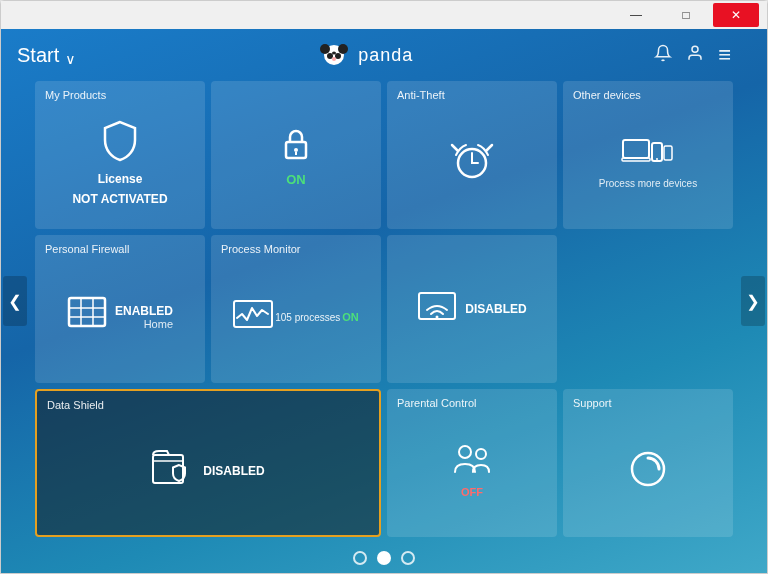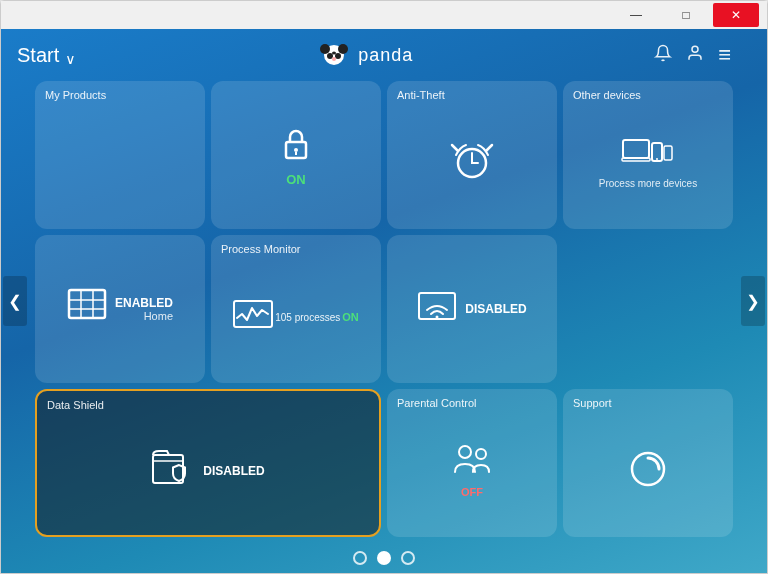--- a/index.html
+++ b/index.html
@@ -138,21 +138,21 @@
       flex: 1;
       padding: 4px 34px 8px 34px;
       display: grid;
       grid-template-columns: repeat(4, 1fr);
       grid-template-rows: repeat(3, 1fr);
       gap: 6px;
     }
 
     .tile {
       background: rgba(255,255,255,0.13);
-      border-radius: 12px;
+      border-radius: 4px;
       padding: 8px 10px;
       display: flex;
       flex-direction: column;
       position: relative;
       cursor: pointer;
       transition: background 0.15s;
     }
 
     .tile.selected {
       background: rgba(20,20,20,0.5);
@@ -322,20 +322,29 @@
           </svg>
         </span>
         <span class="header-icon" style="font-size:22px;color:white;">≡</span>
       </div>
     </div>
 
     <div class="grid-area">
 
       <div class="tile tile-my-products">
         <div class="tile-title">My Products</div>
+        <div class="tile-content">
+          <span>
+            <svg width="38" height="42" viewBox="0 0 38 42" fill="none">
+              <path d="M19 2L4 8v12c0 10 6.5 17.5 15 20 8.5-2.5 15-10 15-20V8L19 2z" fill="none" stroke="white" stroke-width="2.5"></path>
+            </svg>
+          </span>
+          <div class="license-text">License</div>
+          <div class="license-text">NOT ACTIVATED</div>
+        </div>
       </div>
 
       <div class="tile">
         <div class="tile-content" style="flex-direction:column;gap:4px;">
           <span>
             <svg width="36" height="40" viewBox="0 0 36 40" fill="none">
               <rect x="8" y="18" width="20" height="16" rx="2" fill="none" stroke="white" stroke-width="2.5"></rect>
               <path d="M12 18v-5a6 6 0 0 1 12 0v5" stroke="white" stroke-width="2.5" fill="none"></path>
               <circle cx="18" cy="26" r="2" fill="white"></circle>
               <line x1="18" y1="28" x2="18" y2="31" stroke="white" stroke-width="2"></line>
@@ -377,20 +386,21 @@
 
                 <rect x="42" y="8" width="8" height="14" rx="1.5" stroke="white" stroke-width="1.5" fill="none"></rect>
               </svg>
             </span>
           </div>
           <div class="protect-text">Process more devices</div>
         </div>
       </div>
 
       <div class="tile">
+        <div class="tile-title">Personal Firewall</div>
         <div class="tile-content">
           <span>
             <svg width="40" height="38" viewBox="0 0 40 38" fill="none">
               <rect x="2" y="2" width="36" height="28" rx="2" stroke="white" stroke-width="2.5" fill="none"></rect>
 
               <line x1="14" y1="2" x2="14" y2="30" stroke="white" stroke-width="1.5"></line>
               <line x1="26" y1="2" x2="26" y2="30" stroke="white" stroke-width="1.5"></line>
               <line x1="2" y1="12" x2="38" y2="12" stroke="white" stroke-width="1.5"></line>
               <line x1="2" y1="21" x2="38" y2="21" stroke="white" stroke-width="1.5"></line>
             </svg>

